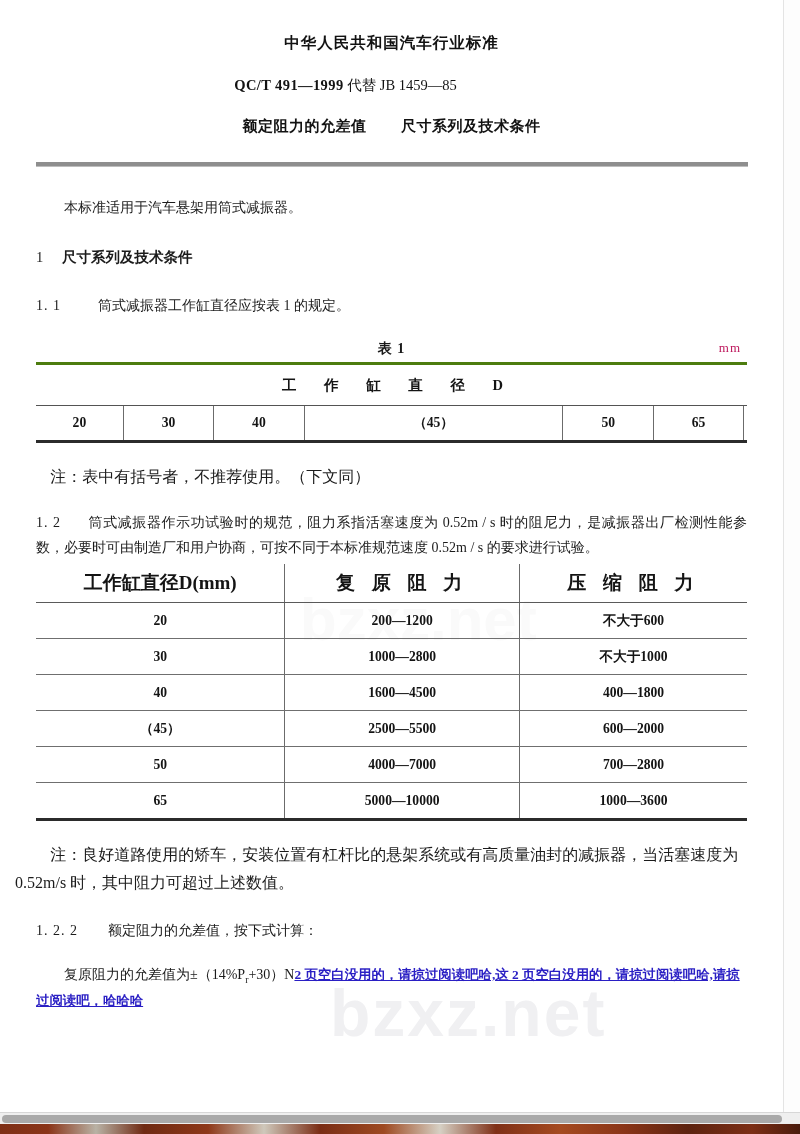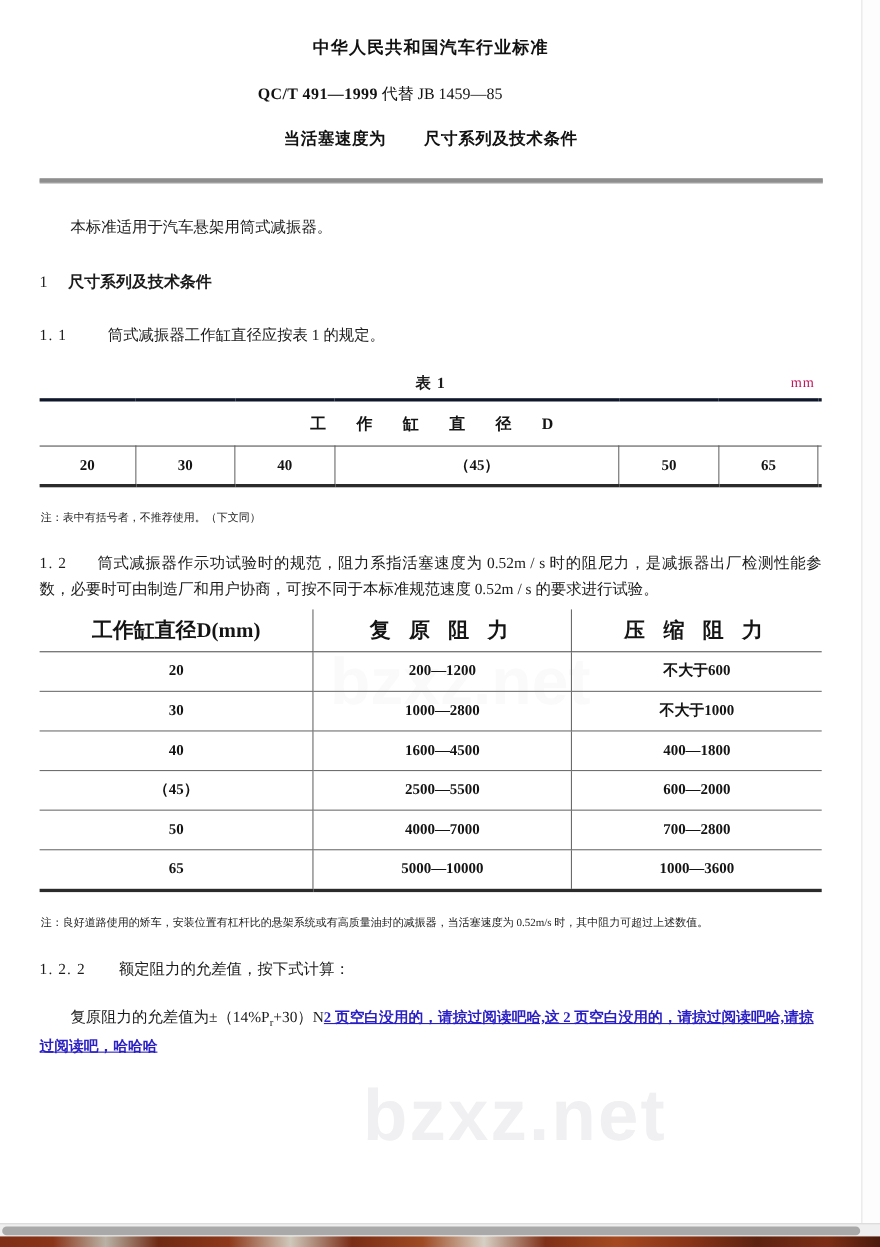--- a/index.html
+++ b/index.html
@@ -105,21 +105,21 @@
     font-size: 14px;
     line-height: 1.75;
     margin: 0 36px 0 36px;
     color: #1b1b1b;
   }
   .p-scope   { margin-top: 30px; text-indent: 2em; }
   .h-sect    { margin-top: 24px; font-weight: bold; font-size: 14.5px; }
   .h-sect .num { font-weight: normal; display:inline-block; width: 26px; }
   .p-11      { margin-top: 24px; }
   .p-11 .num { display: inline-block; width: 62px; letter-spacing: 1px; }
-  .p-note    { margin-top: 20px; text-indent: 2.2em; font-size: 10px; margin-left: 15px; }
+  .p-note    { margin-top: 20px; text-indent: 2.2em; font-size: 16px; margin-left: 15px; }
   .p-12      { margin-top: 20px; text-align: justify; }
   .p-12 .num { display: inline-block; width: 52px; letter-spacing: 1px; }
   .p-121     { margin-top: 22px; }
   .p-121 .num{ display: inline-block; width: 72px; letter-spacing: 1px; }
   .p-122     { margin-top: 22px; }
   .p-122 .num{ display: inline-block; width: 72px; letter-spacing: 1px; }
   .p-formula { margin-top: 18px; text-indent: 2em; line-height: 1.8; }
 
   .linkrun {
     color: #2a1fc4;
@@ -161,21 +161,21 @@
   }
   table.std td, table.std th {
     text-align: center;
     font-weight: normal;
     padding: 0;
     color: #141414;
   }
 
   
   #table1 { margin-top: 2px; }
-  #table1 tr.hdr-rule td { border-top: 3px solid #0f172a; }
+  #table1 tr.hdr-rule td { border-top: 3px solid #4d7c0f; }
   #table1 td.title-cell {
     height: 40px;
     font-size: 14.5px;
     font-weight: bold;
     letter-spacing: 12px;
     padding-left: 14px;
     border-bottom: 1.4px solid #545454;
   }
   #table1 td.val {
     height: 34px;
@@ -247,21 +247,21 @@
     <div class="layer">
 
       <div class="doc-title">中华人民共和国汽车行业标准</div>
 
       <div class="std-no">
         <span class="bold">QC/T  491—1999</span>
         <span class="sub">代替 JB  1459—85</span>
       </div>
 
       <div class="std-name">
-        <span>当活塞速度为</span>
+        <span>额定阻力的允差值</span>
         <span class="gap"></span>
         <span>尺寸系列及技术条件</span>
       </div>
 
       <hr class="rule">
 
       <p class="para p-scope">本标准适用于汽车悬架用筒式减振器。</p>
 
       <p class="para h-sect">
         <span class="num">1</span><span>尺寸系列及技术条件</span>

